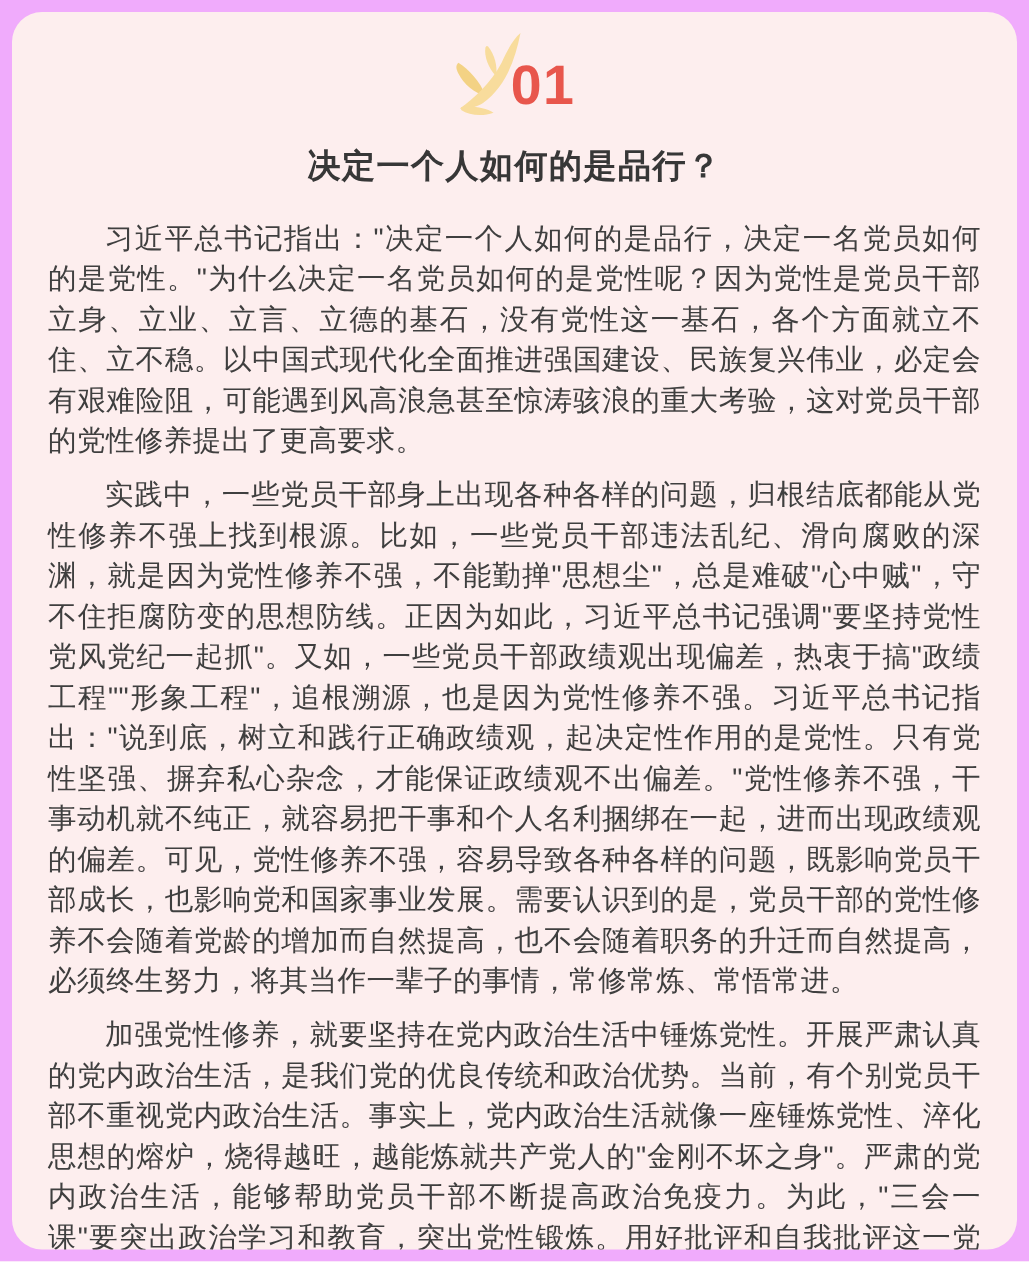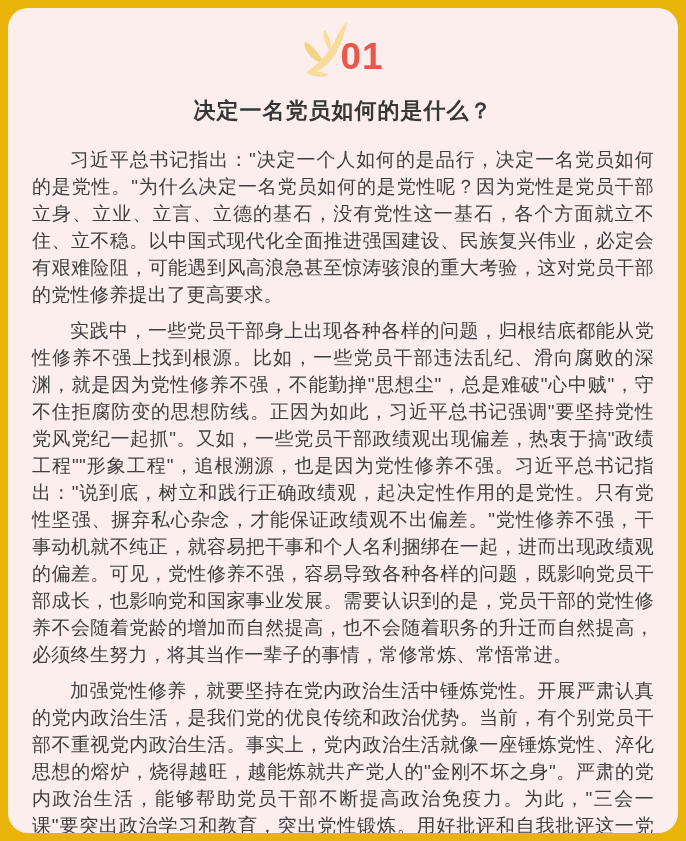--- a/index.html
+++ b/index.html
@@ -5,21 +5,21 @@
   html, body {
     margin: 0;
     padding: 0;
     background: #ffffff;
     font-family: "Liberation Sans", "DejaVu Sans", sans-serif;
   }
   .viewport {
     position: relative;
     width: 686px;
     height: 841px;
-    background: #eab308;
+    background: #f0abfc;
     overflow: hidden;
   }
   .panel {
     position: absolute;
     left: 8px;
     top: 8px;
     width: 670px;
     height: 825px;
     background: var(--panel-bg, #FDEEEE);
     border-radius: 20px;
@@ -84,21 +84,21 @@
 
         <path d="M26 12 C31 18 33 27 32 34 C26 28 23 19 24 13 C24.5 11.5 25.3 11.2 26 12 Z" fill="#F8DC9C"></path>
 
         <path d="M50 2 C46 22 39 42 22 54 C17 57 10 59 5 58 C15 51 28 39 36 24 C40 15 45 6 50 2 Z" fill="#F8DC9C"></path>
 
         <path d="M6 57 C14 56 24 57 30 61 C22 64 12 63 6 59 Z" fill="#F8DC9C"></path>
       </svg>
       <span class="num">01</span>
     </div>
 
-    <h1 class="title">决定一名党员如何的是什么？</h1>
+    <h1 class="title">决定一个人如何的是品行？</h1>
 
     <div class="content">
       <p>习近平总书记指出："决定一个人如何的是品行，决定一名党员如何的是党性。"为什么决定一名党员如何的是党性呢？因为党性是党员干部立身、立业、立言、立德的基石，没有党性这一基石，各个方面就立不住、立不稳。以中国式现代化全面推进强国建设、民族复兴伟业，必定会有艰难险阻，可能遇到风高浪急甚至惊涛骇浪的重大考验，这对党员干部的党性修养提出了更高要求。</p>
       <p>实践中，一些党员干部身上出现各种各样的问题，归根结底都能从党性修养不强上找到根源。比如，一些党员干部违法乱纪、滑向腐败的深渊，就是因为党性修养不强，不能勤掸"思想尘"，总是难破"心中贼"，守不住拒腐防变的思想防线。正因为如此，习近平总书记强调"要坚持党性党风党纪一起抓"。又如，一些党员干部政绩观出现偏差，热衷于搞"政绩工程""形象工程"，追根溯源，也是因为党性修养不强。习近平总书记指出："说到底，树立和践行正确政绩观，起决定性作用的是党性。只有党性坚强、摒弃私心杂念，才能保证政绩观不出偏差。"党性修养不强，干事动机就不纯正，就容易把干事和个人名利捆绑在一起，进而出现政绩观的偏差。可见，党性修养不强，容易导致各种各样的问题，既影响党员干部成长，也影响党和国家事业发展。需要认识到的是，党员干部的党性修养不会随着党龄的增加而自然提高，也不会随着职务的升迁而自然提高，必须终生努力，将其当作一辈子的事情，常修常炼、常悟常进。</p>
       <p>加强党性修养，就要坚持在党内政治生活中锤炼党性。开展严肃认真的党内政治生活，是我们党的优良传统和政治优势。当前，有个别党员干部不重视党内政治生活。事实上，党内政治生活就像一座锤炼党性、淬化思想的熔炉，烧得越旺，越能炼就共产党人的"金刚不坏之身"。严肃的党内政治生活，能够帮助党员干部不断提高政治免疫力。为此，"三会一课"要突出政治学习和教育，突出党性锻炼。用好批评和自我批评这一党强身治病、保持肌体健康的锐利武器，坚持实事求是，讲党性不讲私情、讲真理不讲面子。党员干部要通过党内政治生活，加强理论武装，学深悟透习近平新时代中国特色社会主义思想，从思想上正本清源、固本培元，不断提高党性觉悟。</p>
     </div>
 
   </div>
 </div>
 

